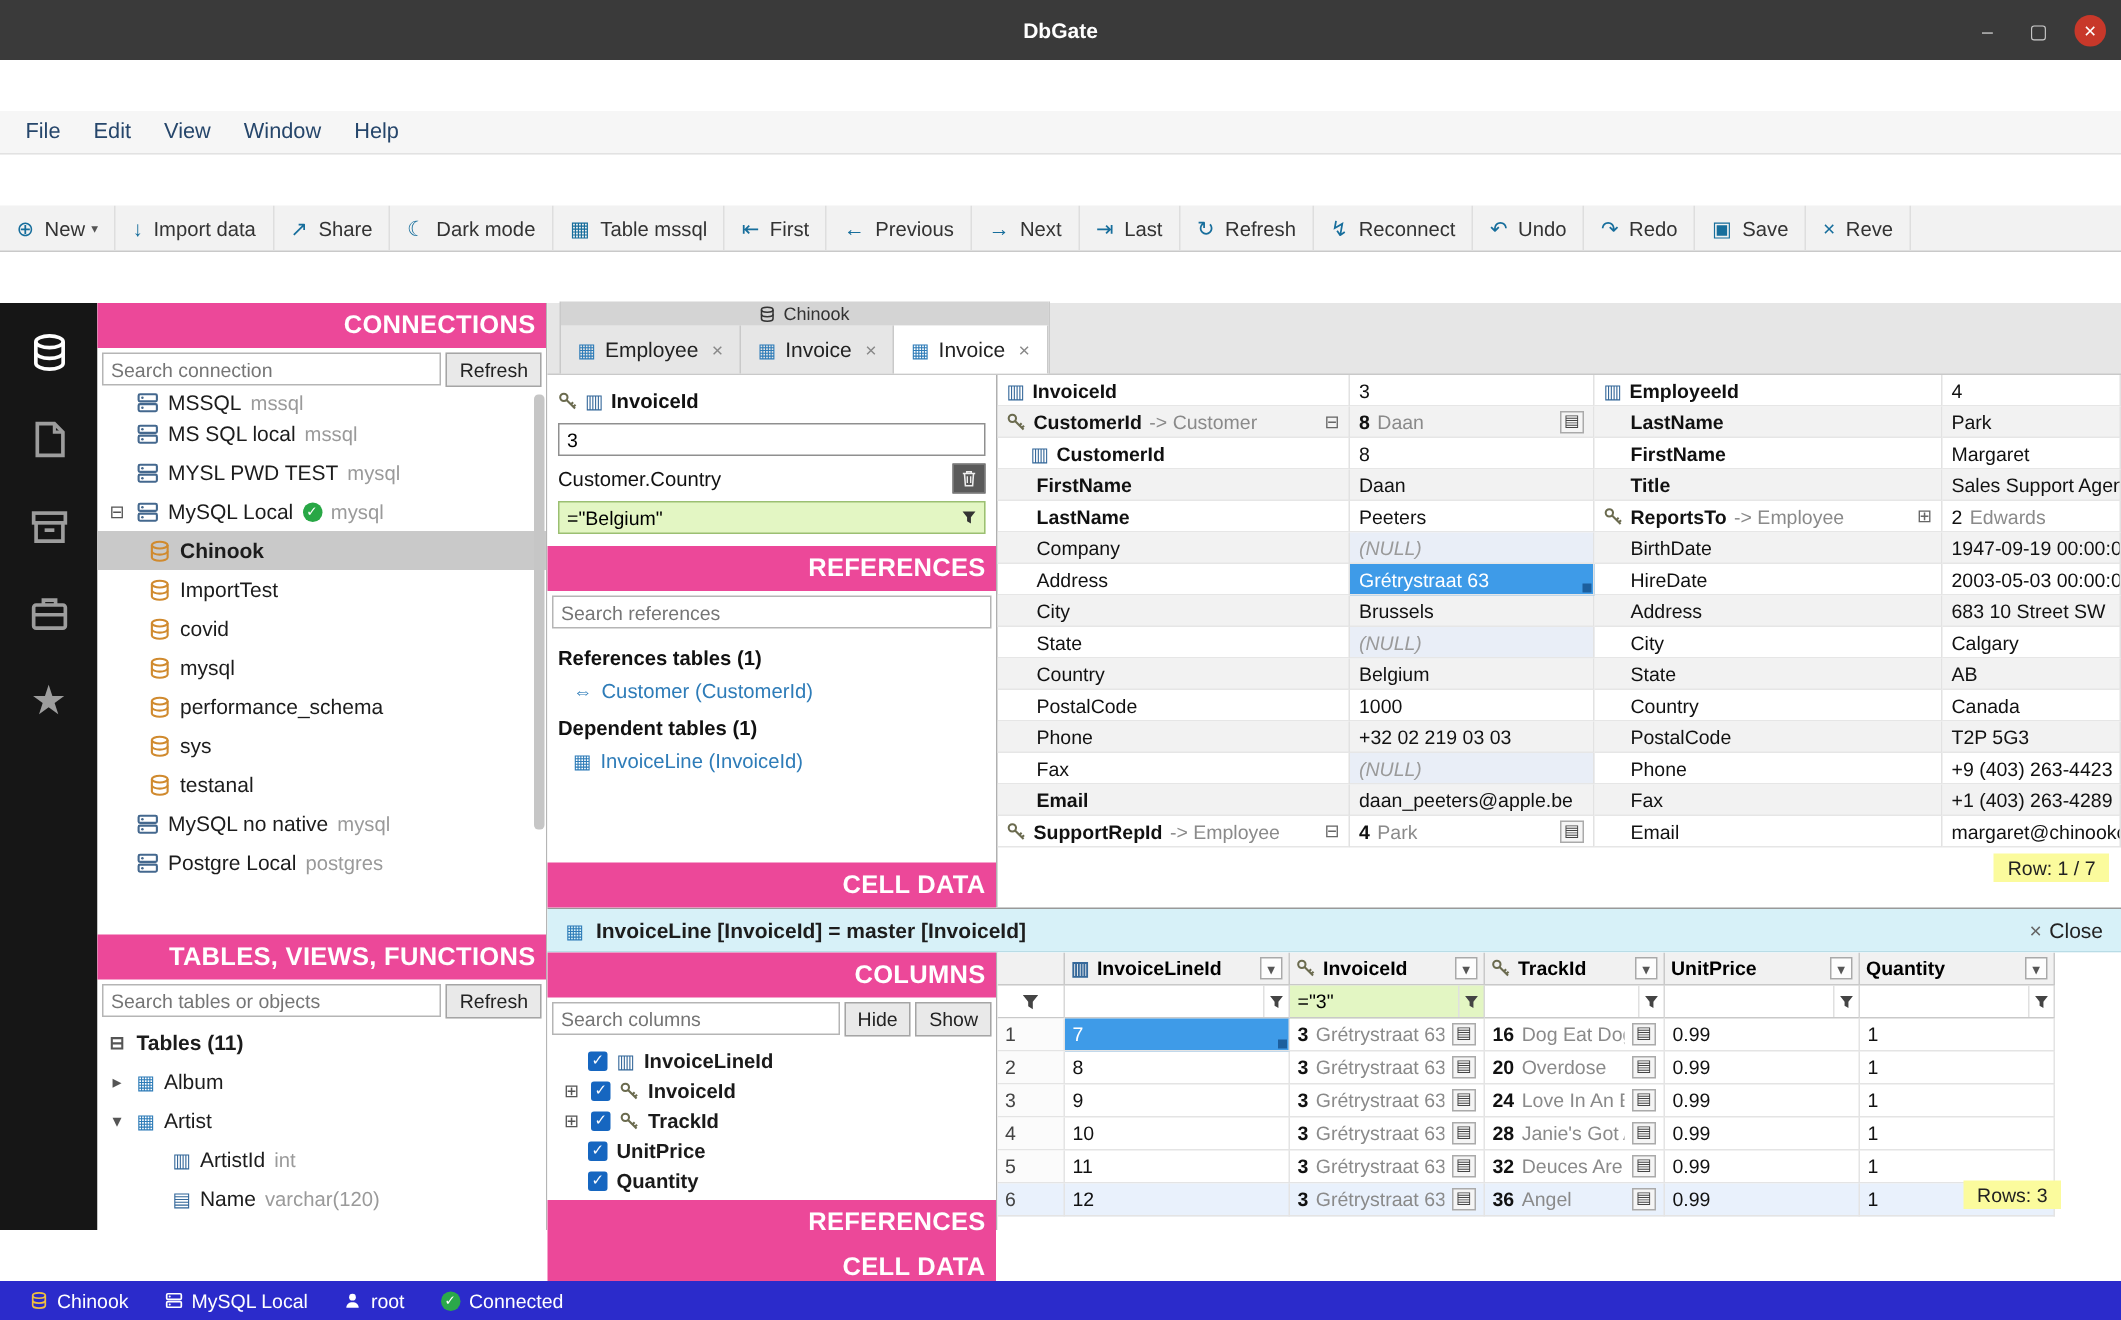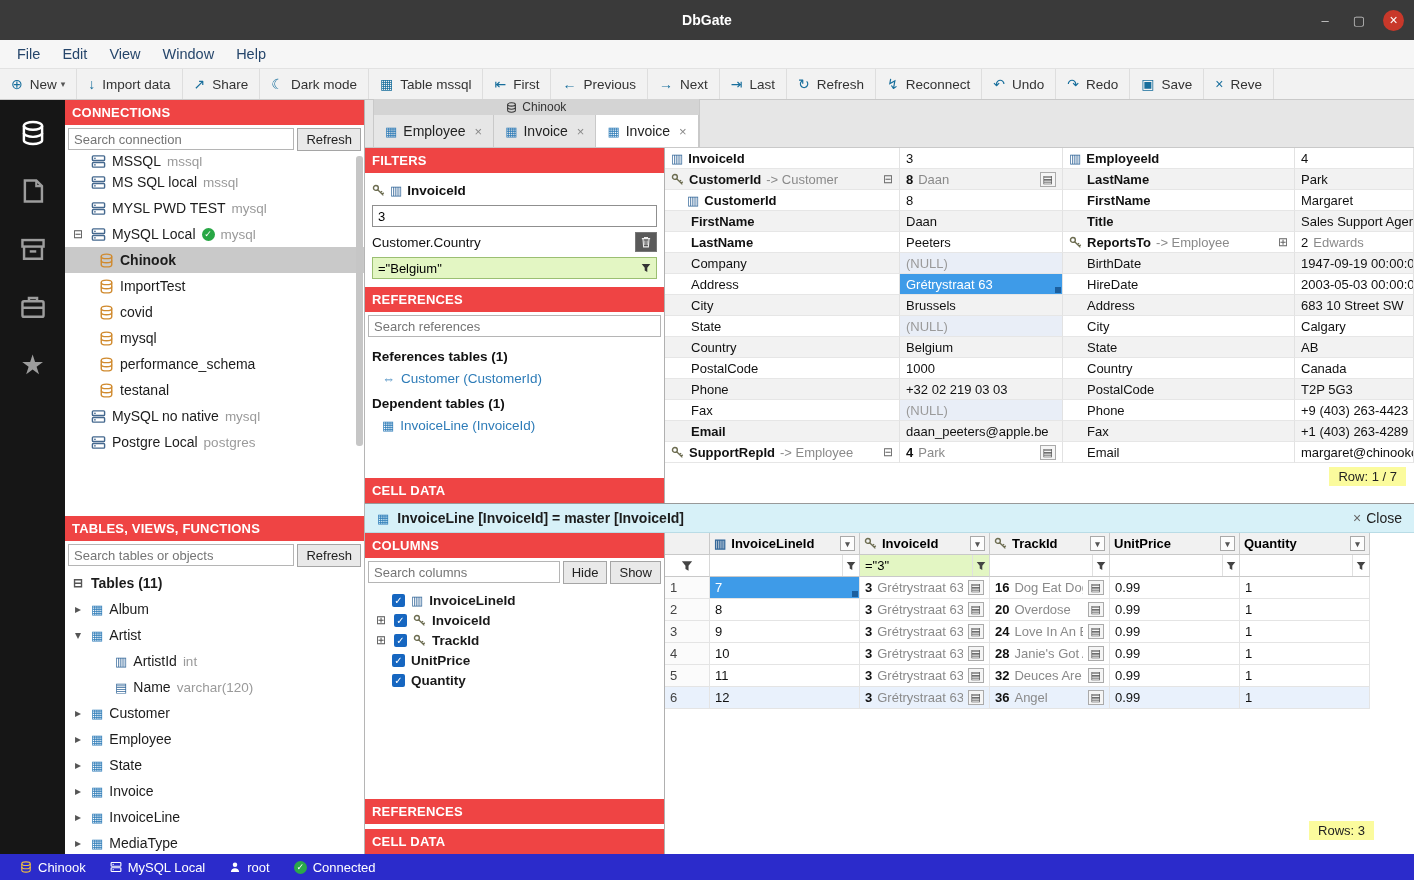--- a/index.html
+++ b/index.html
@@ -1,18 +1,18 @@
 <!DOCTYPE html>
 <html><head>
 <meta charset="utf-8">
 <style>
   * { box-sizing: border-box; }
   body { margin:0; background:#666; font-family:"Liberation Sans", sans-serif; }
   .app { position:relative; width:1414px; height:880px; background:#fff; overflow:hidden;
-         display:flex; flex-direction:column; cursor:default; }
+         display:flex; flex-direction:column; cursor:default;gap:34px; }
 
   
   .titlebar { height:40px; background:#3a3a3a; display:flex; align-items:center; justify-content:center;
               position:relative; flex:0 0 auto; }
   .title { color:#fff; font-weight:bold; font-size:14px; }
   .wctrl { position:absolute; right:10px; top:0; height:40px; display:flex; align-items:center; gap:14px; }
   .wbtn { color:#c9c9c9; font-size:13px; width:20px; height:20px; display:flex; align-items:center; justify-content:center; }
   .wbtn.close { background:#c8382a; border-radius:50%; color:#fff; width:21px; height:21px; font-size:14px; }
 
   
@@ -32,22 +32,22 @@
   .iconbar { width:65px; background:#161616; display:flex; flex-direction:column; align-items:center;
              padding-top:4px; flex:0 0 auto; }
   .ibtn { width:65px; height:58px; display:flex; align-items:center; justify-content:center; color:#9d9d9d; }
   .ibtn.active { color:#fff; }
   .ic24 { width:26px; height:26px; }
   .star { font-size:27px; line-height:1; }
 
   
   .leftpanel { width:300px; border-right:1px solid #b5b5b5; display:flex; flex-direction:column;
                background:#fff; flex:0 0 auto; min-height:0; }
-  .hdr { background:#ef4444; color:#fff; font-size:13px; font-weight:bold; padding:5px 7px;
-         flex:0 0 auto; letter-spacing:.2px; }
+  .hdr { background:#ec4899; color:#fff; font-size:17px; font-weight:bold; padding:5px 7px;
+         flex:0 0 auto; letter-spacing:.2px;text-align:right; }
   .srch { display:flex; gap:3px; padding:3px; flex:0 0 auto; }
   .srch input { flex:1; height:22px; border:1px solid #b5b5b5; font-size:13px; padding:0 5px;
                 font-family:inherit; min-width:0; }
   .btn-sm { height:23px; border:1px solid #a5a5a5; background:#e9e9e9; font-size:13px; padding:0 8px;
             font-family:inherit; color:#222; }
   .tree { overflow:hidden; position:relative; min-height:0; }
   .conn-tree { height:362px; flex:0 0 auto; }
   .tbl-tree { flex:1; }
   .ti { display:flex; align-items:center; height:26px; padding:0 4px 0 6px; gap:6px; font-size:14px;
         color:#1c1c1c; white-space:nowrap; overflow:hidden; }
@@ -110,21 +110,21 @@
   .fl, .fv { height:21px; display:flex; align-items:center; gap:5px; padding:0 6px;
              border-right:1px solid #e2e2e2; border-bottom:1px solid #e6e6e6; font-size:13px;
              white-space:nowrap; overflow:hidden; color:#111; }
   .form > div:nth-child(8n+5), .form > div:nth-child(8n+6),
   .form > div:nth-child(8n+7), .form > div:nth-child(8n+8) { background:#f2f2f2; }
   .fl .ref { color:#8a8a8a; }
   .xpb { margin-left:auto; color:#666; font-size:12px; }
   .hint { color:#8a8a8a; overflow:hidden; min-width:0; flex:0 1 auto; }
   .doc { margin-left:auto; color:#444; font-size:11px; border:1px solid #aaa; background:#f5f5f5;
          padding:0 2px; line-height:13px; flex:0 0 auto; }
-  .form div.nul { color:#9a9a9a; background:#e9eef7; }
+  .form div.nul { font-style:italic; color:#9a9a9a; background:#e9eef7; }
   .form div.selcell { background:#3e9be8; color:#fff; position:relative; }
   .fillh { position:absolute; right:1px; bottom:1px; width:6px; height:6px; background:#1c5f9e; }
   .ind { padding-left:22px; }
   .ind2 { padding-left:26px; }
   .lind { padding-left:24px; }
   .badge { position:absolute; background:#fbfb9d; font-size:13px; padding:2px 9px; color:#222; }
   .rowctr { top:319px; right:8px; }
 
   
   .bottompanel { flex:1; display:flex; flex-direction:column; min-height:0; }
@@ -398,20 +398,26 @@
         <div class="ti dbrow">
           <svg class="dbi ic15">
               <use href="#i-db"></use>
             </svg>
           <span>performance_schema</span>
         </div>
         <div class="ti dbrow">
           <svg class="dbi ic15">
               <use href="#i-db"></use>
             </svg>
+          <span>sys</span>
+        </div>
+        <div class="ti dbrow">
+          <svg class="dbi ic15">
+              <use href="#i-db"></use>
+            </svg>
           <span>testanal</span>
         </div>
         <div class="ti">
           <span class="pad"></span>
           <svg class="srv">
               <use href="#i-server"></use>
             </svg>
           <span>MySQL no native</span>
           <span class="ty">mysql</span>
         </div>
@@ -514,21 +520,20 @@
               <span class="tico">▦</span>
               <span>Invoice</span>
               <span class="tx">×</span>
             </div>
           </div>
         </div>
       </div>
 
       <div class="toprow">
         <div class="subpanel">
-          <div class="hdr">FILTERS</div>
           <div class="fblock">
             <div class="flabel">
               <svg class="k">
                   <use href="#i-key"></use>
                 </svg>
               <span class="cid">▥</span>
               <b>InvoiceId</b>
             </div>
             <input class="finput" value="3" style="">
             <div class="flabel">

